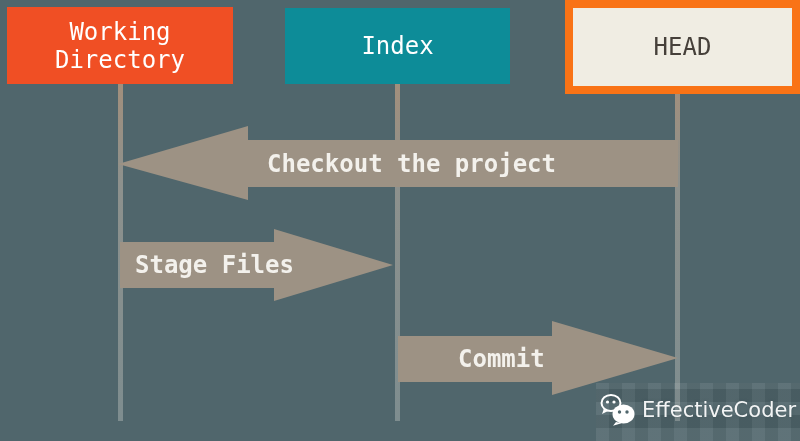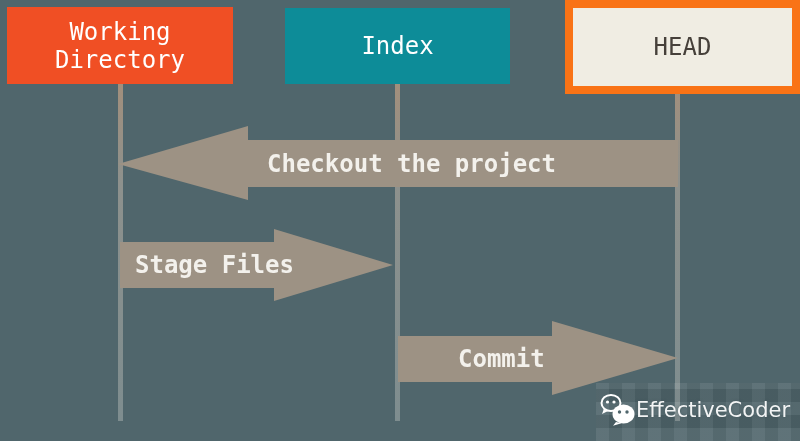--- a/index.html
+++ b/index.html
@@ -86,20 +86,21 @@
     background:
       repeating-linear-gradient(0deg,  rgba(255,255,255,0.05) 0 13px, rgba(0,0,0,0.05) 13px 26px),
       repeating-linear-gradient(90deg, rgba(255,255,255,0.04) 0 13px, rgba(0,0,0,0.05) 13px 26px);
   }
   .watermark {
     position: absolute;
     left: 600px; top: 394px;
     z-index: 6;
     display: flex;
     align-items: center;
+    gap: 6px;
   }
   .watermark .wm-text {
     font-family: "DejaVu Sans", "Liberation Sans", sans-serif;
     font-size: 21px;
     font-weight: 500;
     color: rgba(255,255,255,0.93);
     text-shadow: 0 0 3px rgba(60,80,85,0.7);
     white-space: nowrap;
   }
 </style>

